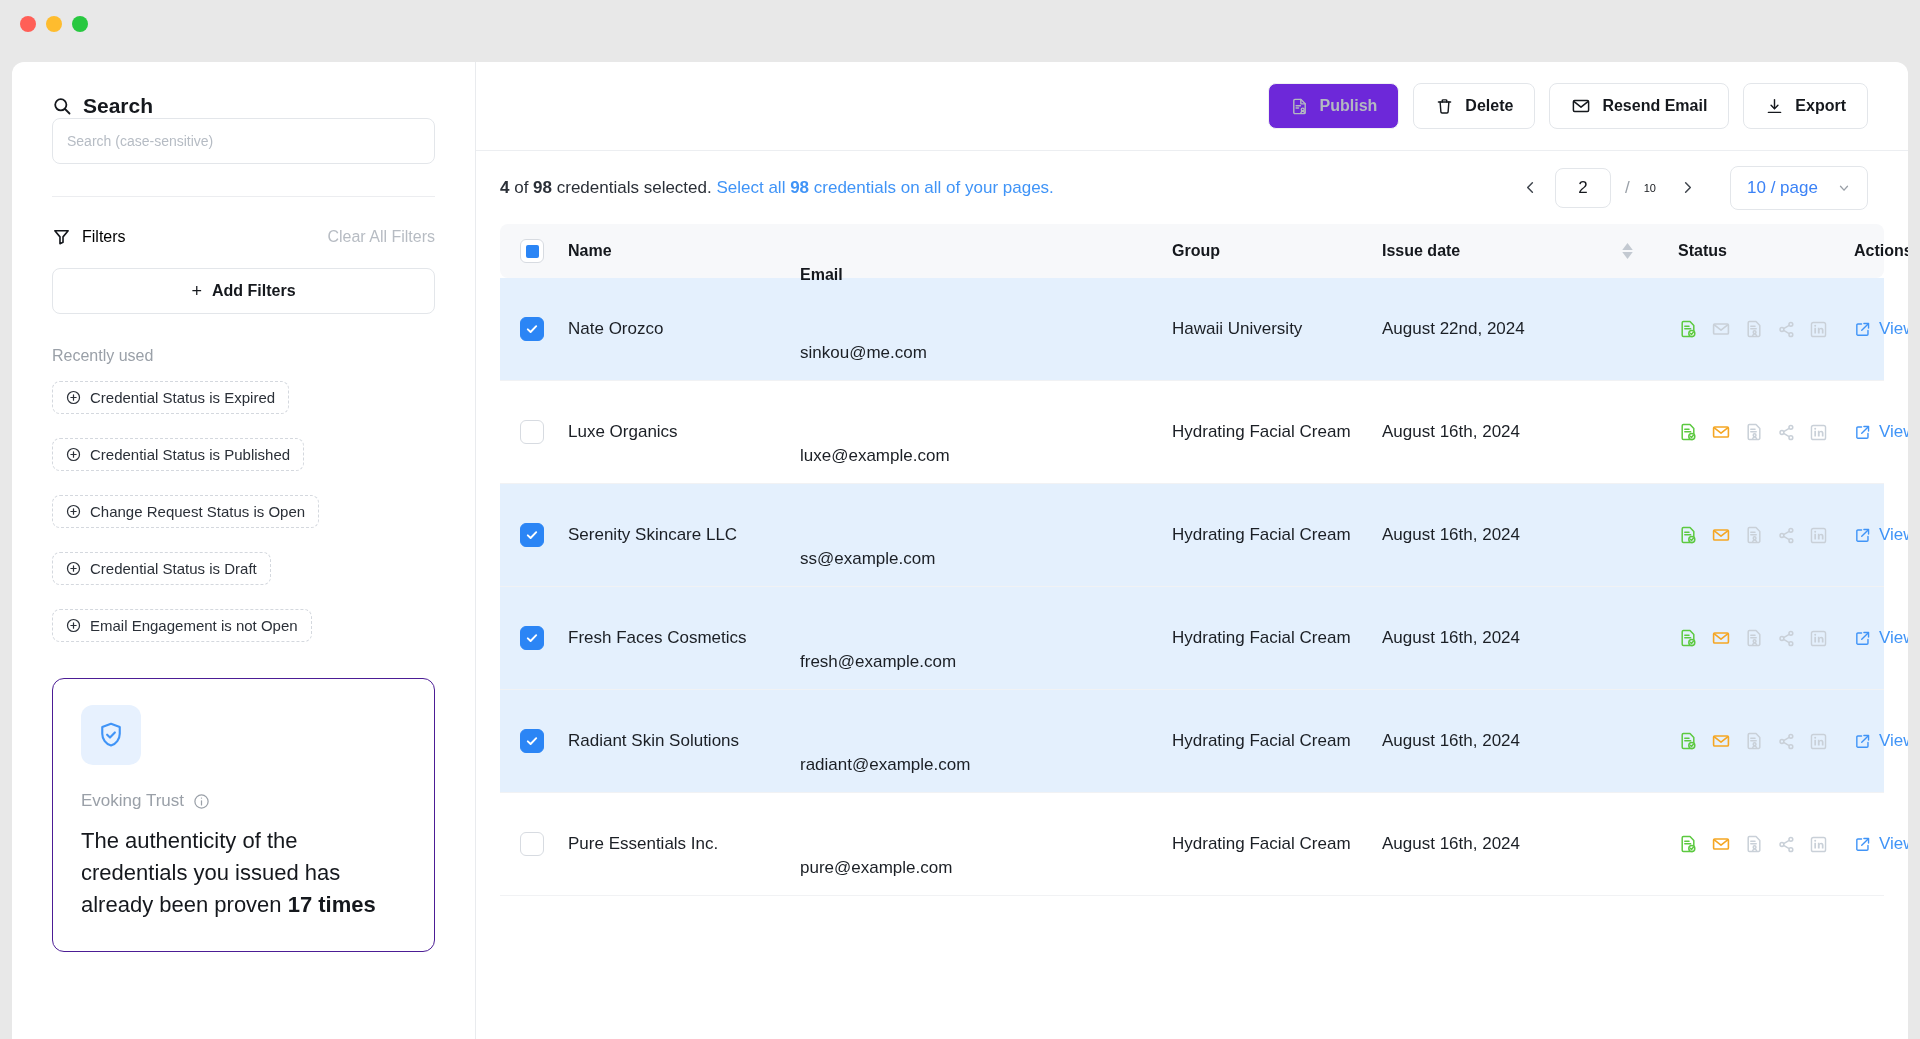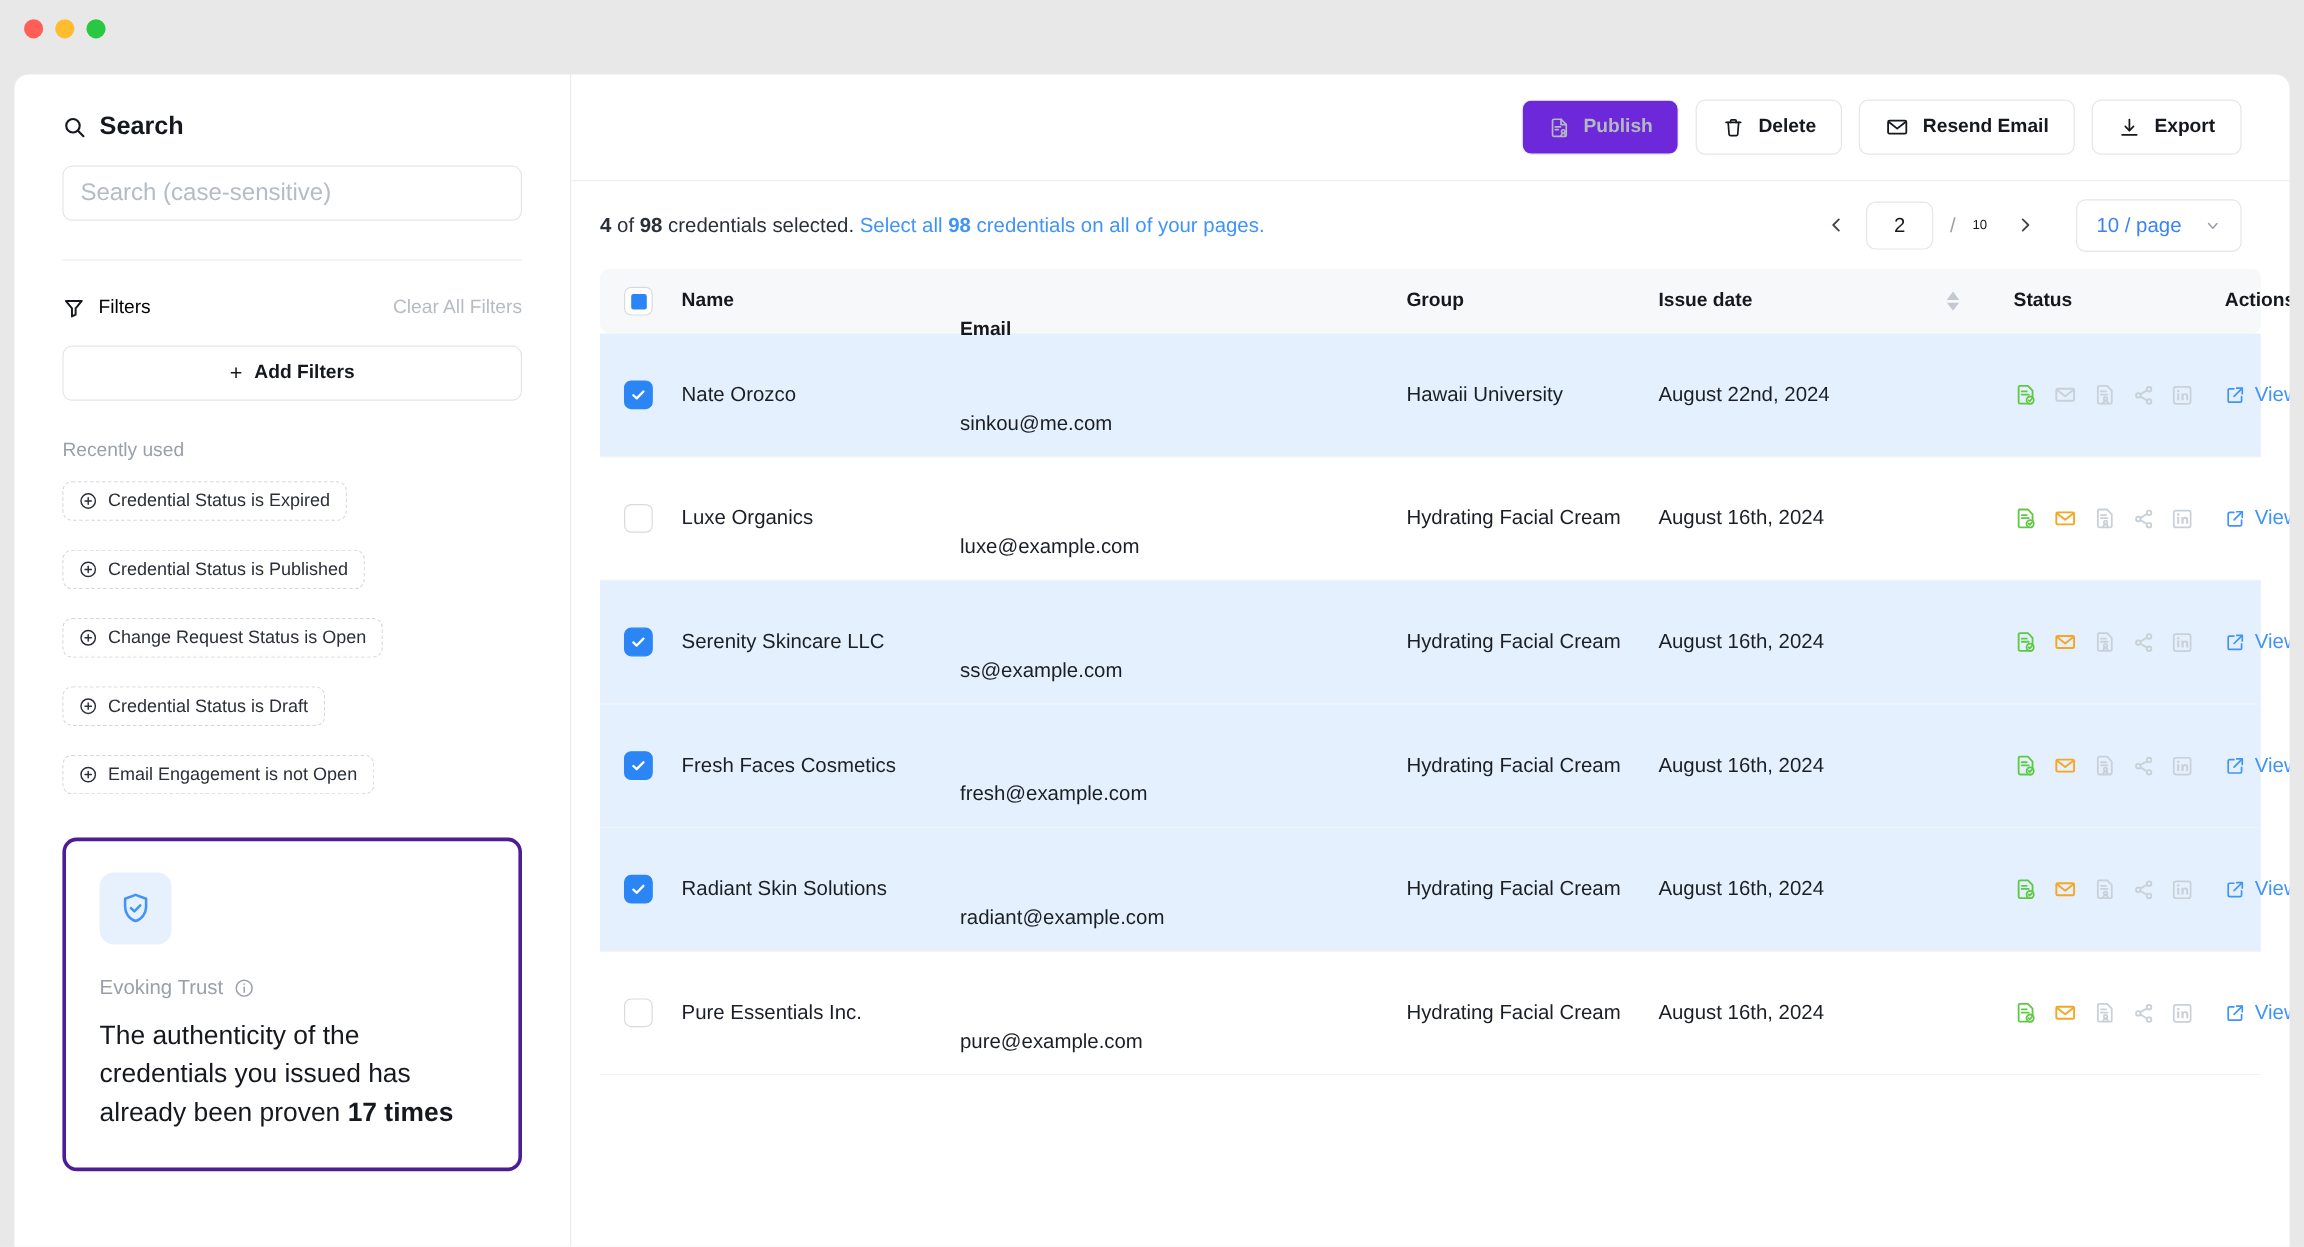--- a/index.html
+++ b/index.html
@@ -37,32 +37,31 @@
   
   .sidebar {
     width: 464px;
     flex: 0 0 464px;
     border-right: 1px solid #e9ebee;
     padding: 32px 40px 0 40px;
     overflow: hidden;
   }
   .section-head {
     display: flex; align-items: center; gap: 11px;
-    margin-bottom: 20px;
   }
   .section-head .title {
     font-size: 21px; font-weight: 700; color: #15181d;
   }
   .ico { display: inline-flex; align-items: center; justify-content: center; }
 
   .search-input {
     width: 100%; height: 46px;
     border: 1px solid #e3e6ea; border-radius: 8px;
     padding: 0 14px;
-    font-size: 20px; color: #15181d;
+    font-size: 14px; color: #15181d;
     font-family: "Liberation Sans", sans-serif;
     background: #fff; outline: none;
   }
   .search-input::placeholder { color: #b6bcc4; }
 
   .divider { height: 1px; background: #ecedf0; margin: 32px 0 30px 0; }
 
   .filters-head {
     display: flex; align-items: center; justify-content: space-between;
     margin-bottom: 22px;
@@ -90,21 +89,21 @@
     display: inline-flex; align-items: center; gap: 9px;
     border: 1px dashed #d4d8de; border-radius: 8px;
     padding: 7px 13px;
     font-size: 15px; color: #2b3038;
     background: #fff; cursor: pointer;
     white-space: nowrap;
   }
 
   .trust-card {
     margin-top: 36px;
-    border: 3px solid #4c1d95;
+    border: 1px solid #4c1d95;
     border-radius: 12px;
     padding: 26px 28px 30px 28px;
   }
   .trust-icon-box {
     width: 60px; height: 60px;
     border-radius: 12px;
     background: #e7f1fe;
     display: flex; align-items: center; justify-content: center;
   }
   .trust-label {

